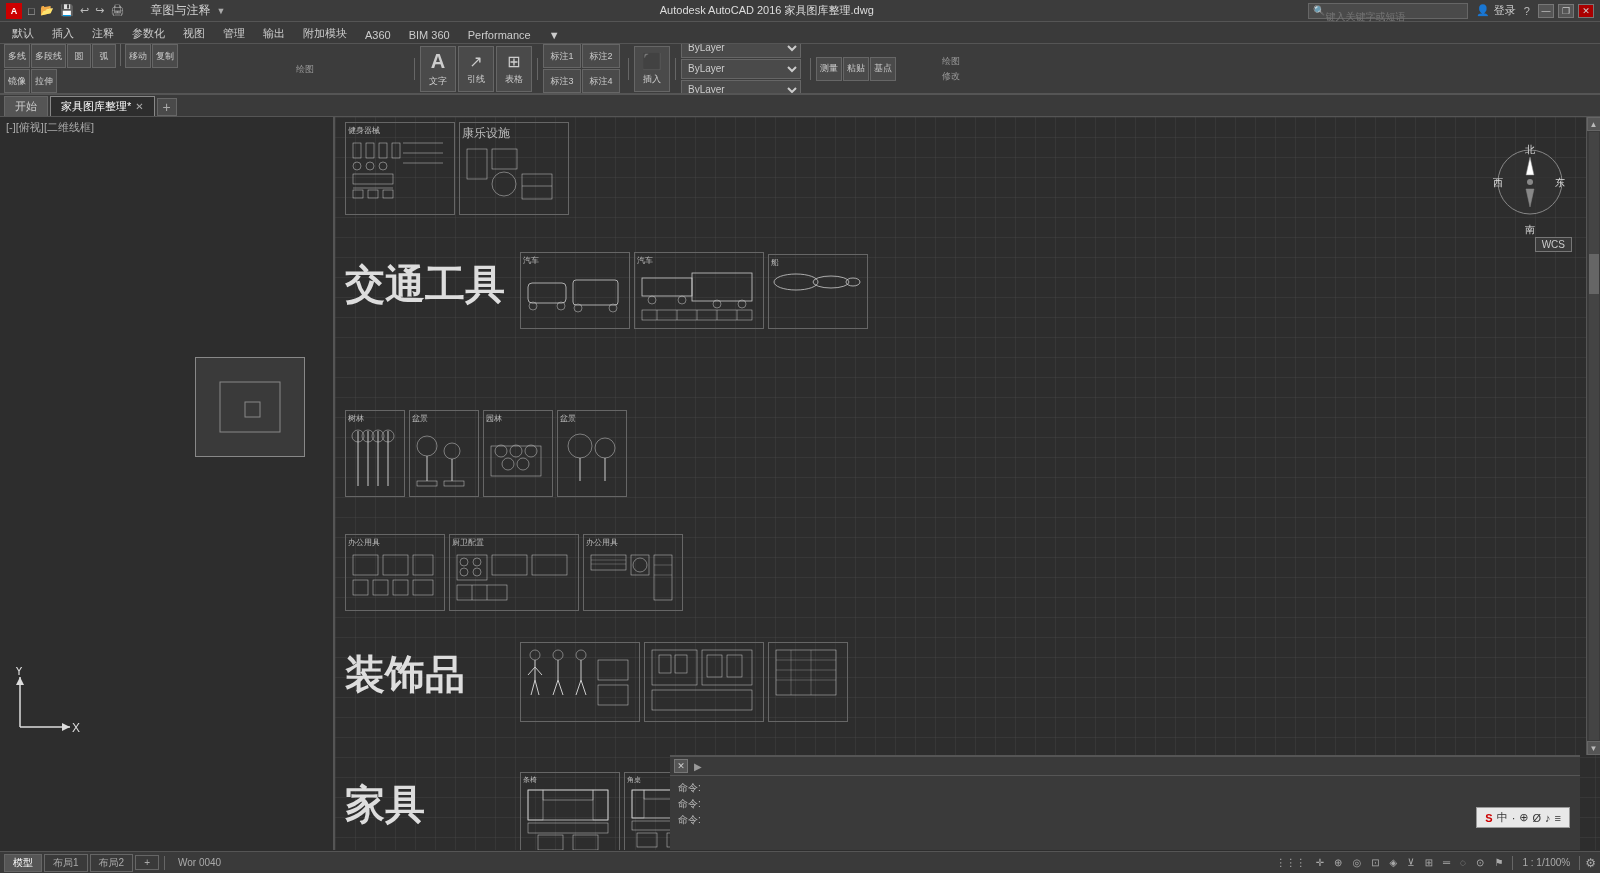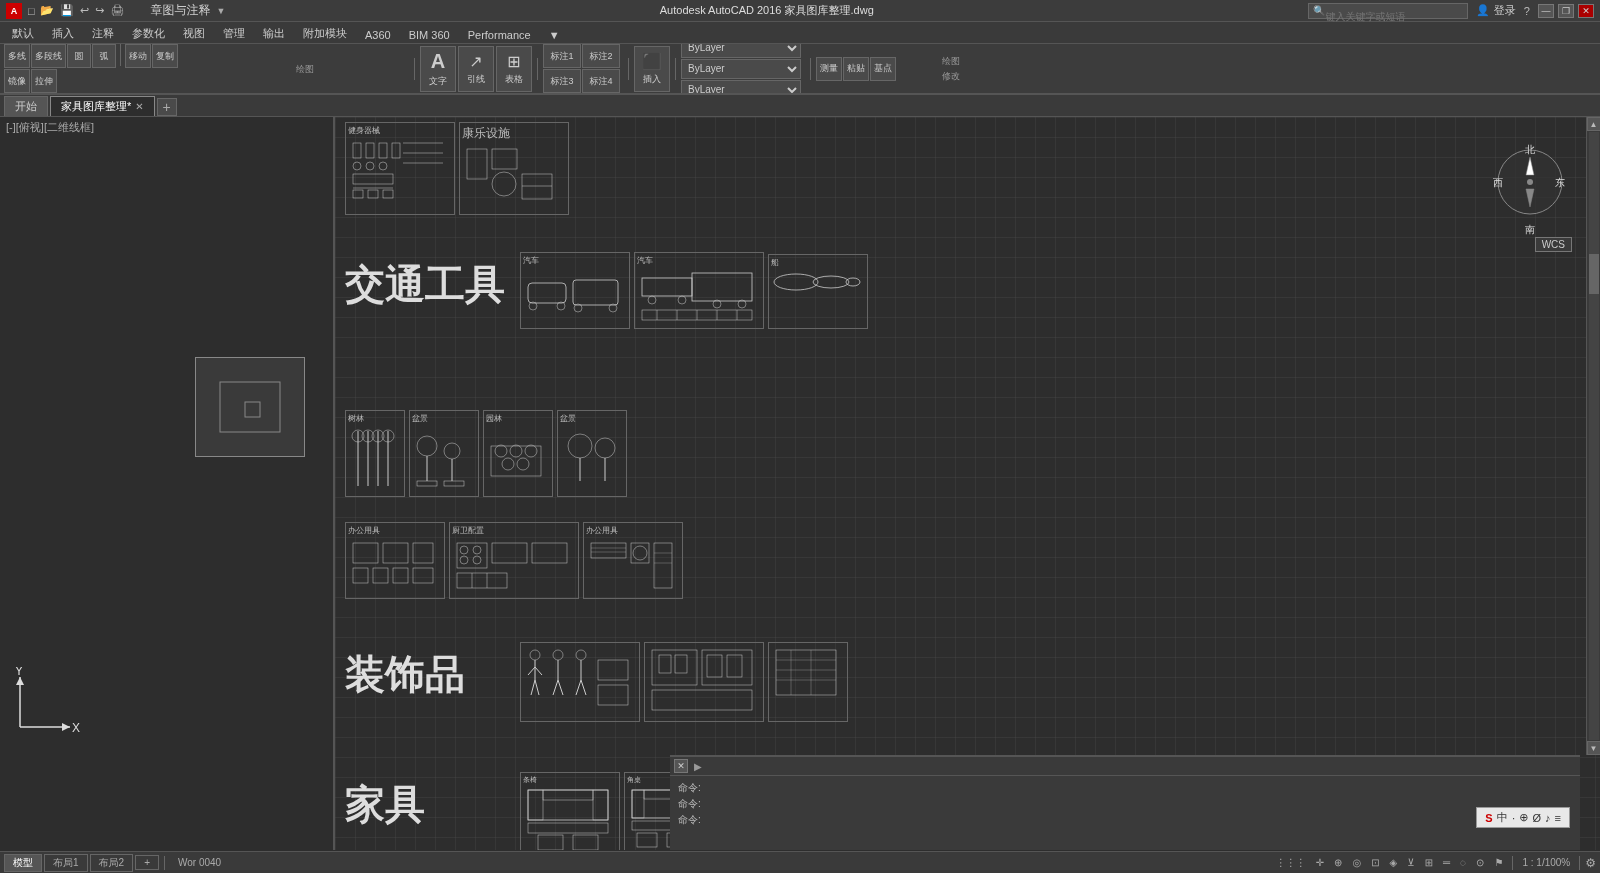--- a/index.html
+++ b/index.html
@@ -711,21 +711,21 @@
               <circle cx="45" cy="22" r="10" stroke="#ccc" stroke-width="0.5"></circle>
               <line x1="45" y1="32" x2="45" y2="55" stroke="#ccc" stroke-width="1"></line>
             </svg>
           </div>
         </div>
       </div>
     </div>
 
     <div id="section-jiayong">
       <div style="display:flex;align-items:flex-start;">
-        <div style="display:flex;gap:4px;margin-top:5px;flex-wrap:wrap;max-width:700px;">
+        <div style="display:flex;gap:4px;margin-top:17px;flex-wrap:wrap;max-width:700px;">
           <div style="border:1px solid #666;padding:2px;min-width:100px;min-height:70px;">
             <div style="font-size:8px;color:#bbb;margin-bottom:2px;">办公用具</div>
             <svg width="90" height="55" class="cad-svg">
               <rect x="5" y="5" width="25" height="20" stroke="#ccc" stroke-width="0.5"></rect>
               <rect x="35" y="5" width="25" height="20" stroke="#ccc" stroke-width="0.5"></rect>
               <rect x="65" y="5" width="20" height="20" stroke="#ccc" stroke-width="0.5"></rect>
               <rect x="5" y="30" width="15" height="15" stroke="#ccc" stroke-width="0.5"></rect>
               <rect x="25" y="30" width="15" height="15" stroke="#ccc" stroke-width="0.5"></rect>
               <rect x="45" y="30" width="15" height="15" stroke="#ccc" stroke-width="0.5"></rect>
               <rect x="65" y="30" width="20" height="15" stroke="#ccc" stroke-width="0.5"></rect>

